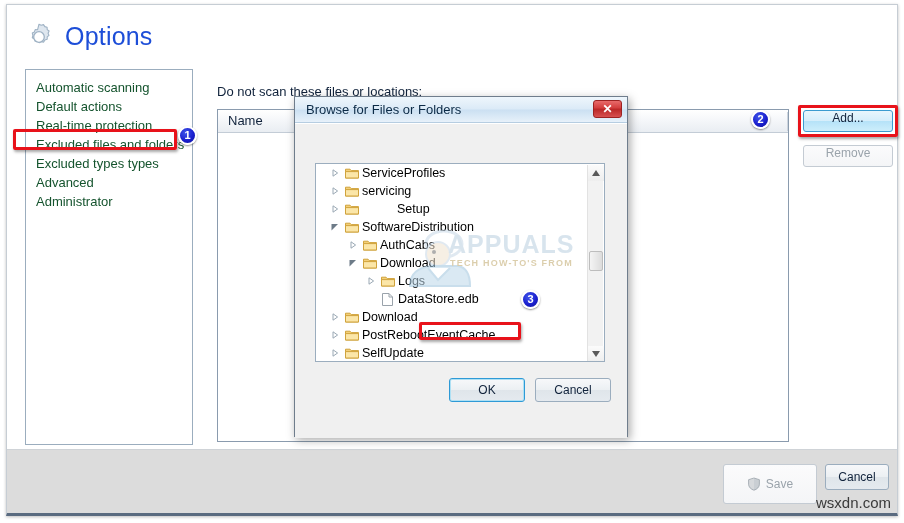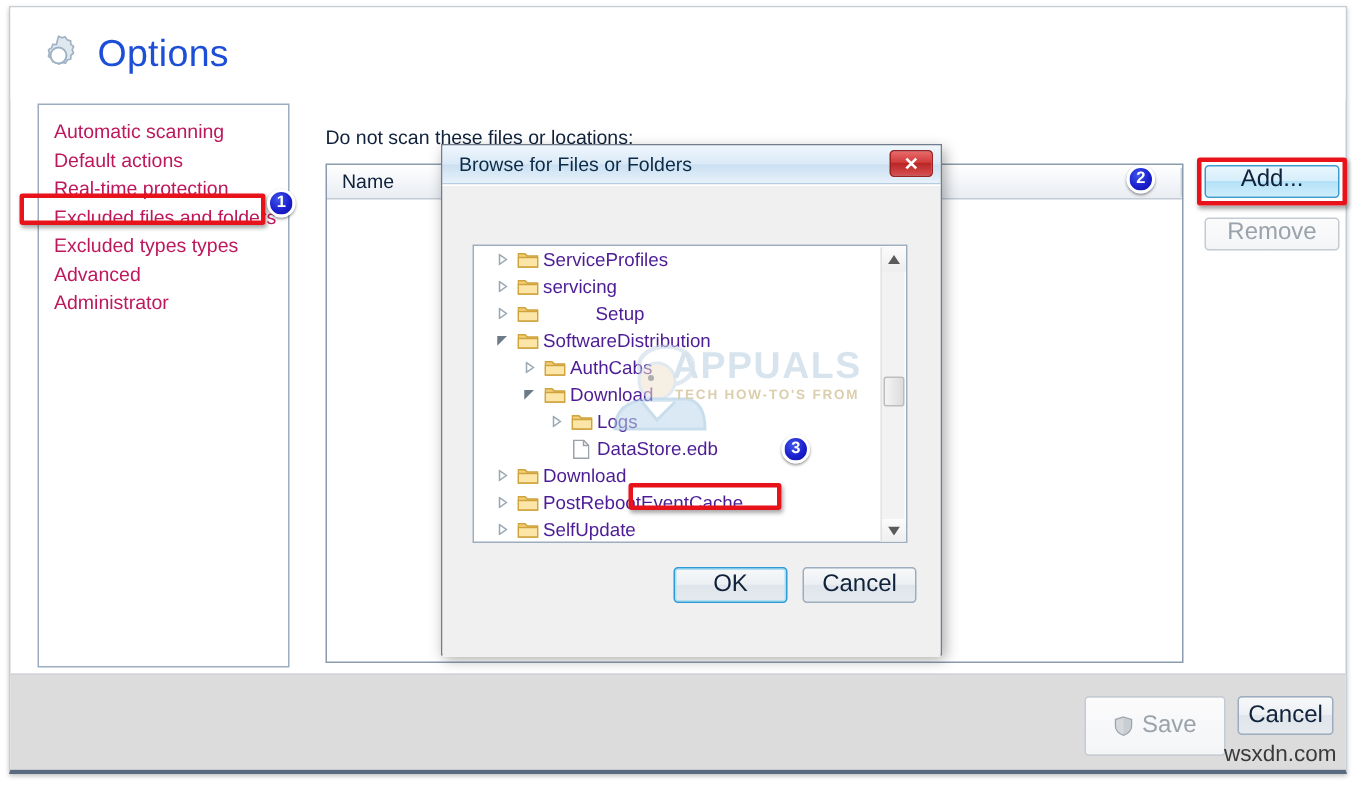--- a/index.html
+++ b/index.html
@@ -51,21 +51,21 @@
     width: 168px; height: 376px;
     background: #ffffff;
     border: 1px solid #9badbe;
   }
   .nav-item {
     position: relative;
     height: 19px;
     line-height: 19px;
     padding-left: 10px;
     font-size: 13px;
-    color: #be185d;
+    color: #14532d;
     white-space: nowrap;
   }
   .nav-item:first-child { margin-top: 8px; }
 
   .nav-highlight {
     position: absolute;
     left: 6px; top: 124px;
     width: 164px; height: 21px;
     border: 3px solid #e8121a;
     border-radius: 2px;
@@ -106,21 +106,21 @@
   .list-header-divider {
     position: absolute;
     right: 0; top: 2px;
     width: 1px; height: 19px;
     background: #cdd5de;
   }
 
   
   .btn {
     font-family: "Liberation Sans", sans-serif;
-    font-size: 16px;
+    font-size: 12px;
     color: #10223b;
     background: linear-gradient(to bottom,#f7f8fa 0%,#ecf0f3 48%,#dfe5ea 50%,#e5eaef 100%);
     border: 1px solid #9badbe;
     border-radius: 3px;
     cursor: default;
     text-align: center;
   }
   .btn.hover {
     background: linear-gradient(to bottom,#e9f6fd 0%,#d6eefb 48%,#b5e2f8 50%,#cdeefb 100%);
     border-color: #3c9bd0;
@@ -234,21 +234,21 @@
     position: absolute;
     left: 0; top: 0;
     width: 272px; height: 100%;
   }
   .tree-row {
     position: relative;
     height: 18px;
     line-height: 18px;
     white-space: nowrap;
     font-size: 12.5px;
-    color: #4c1d95;
+    color: #000000;
     padding-left: 40px;
   }
   .tw-arrow {
     position: absolute;
     width: 10px; height: 18px;
     display: flex; align-items: center; justify-content: center;
   }
   .tw-arrow svg { display: block; }
   .tw-icon {
     position: absolute;

